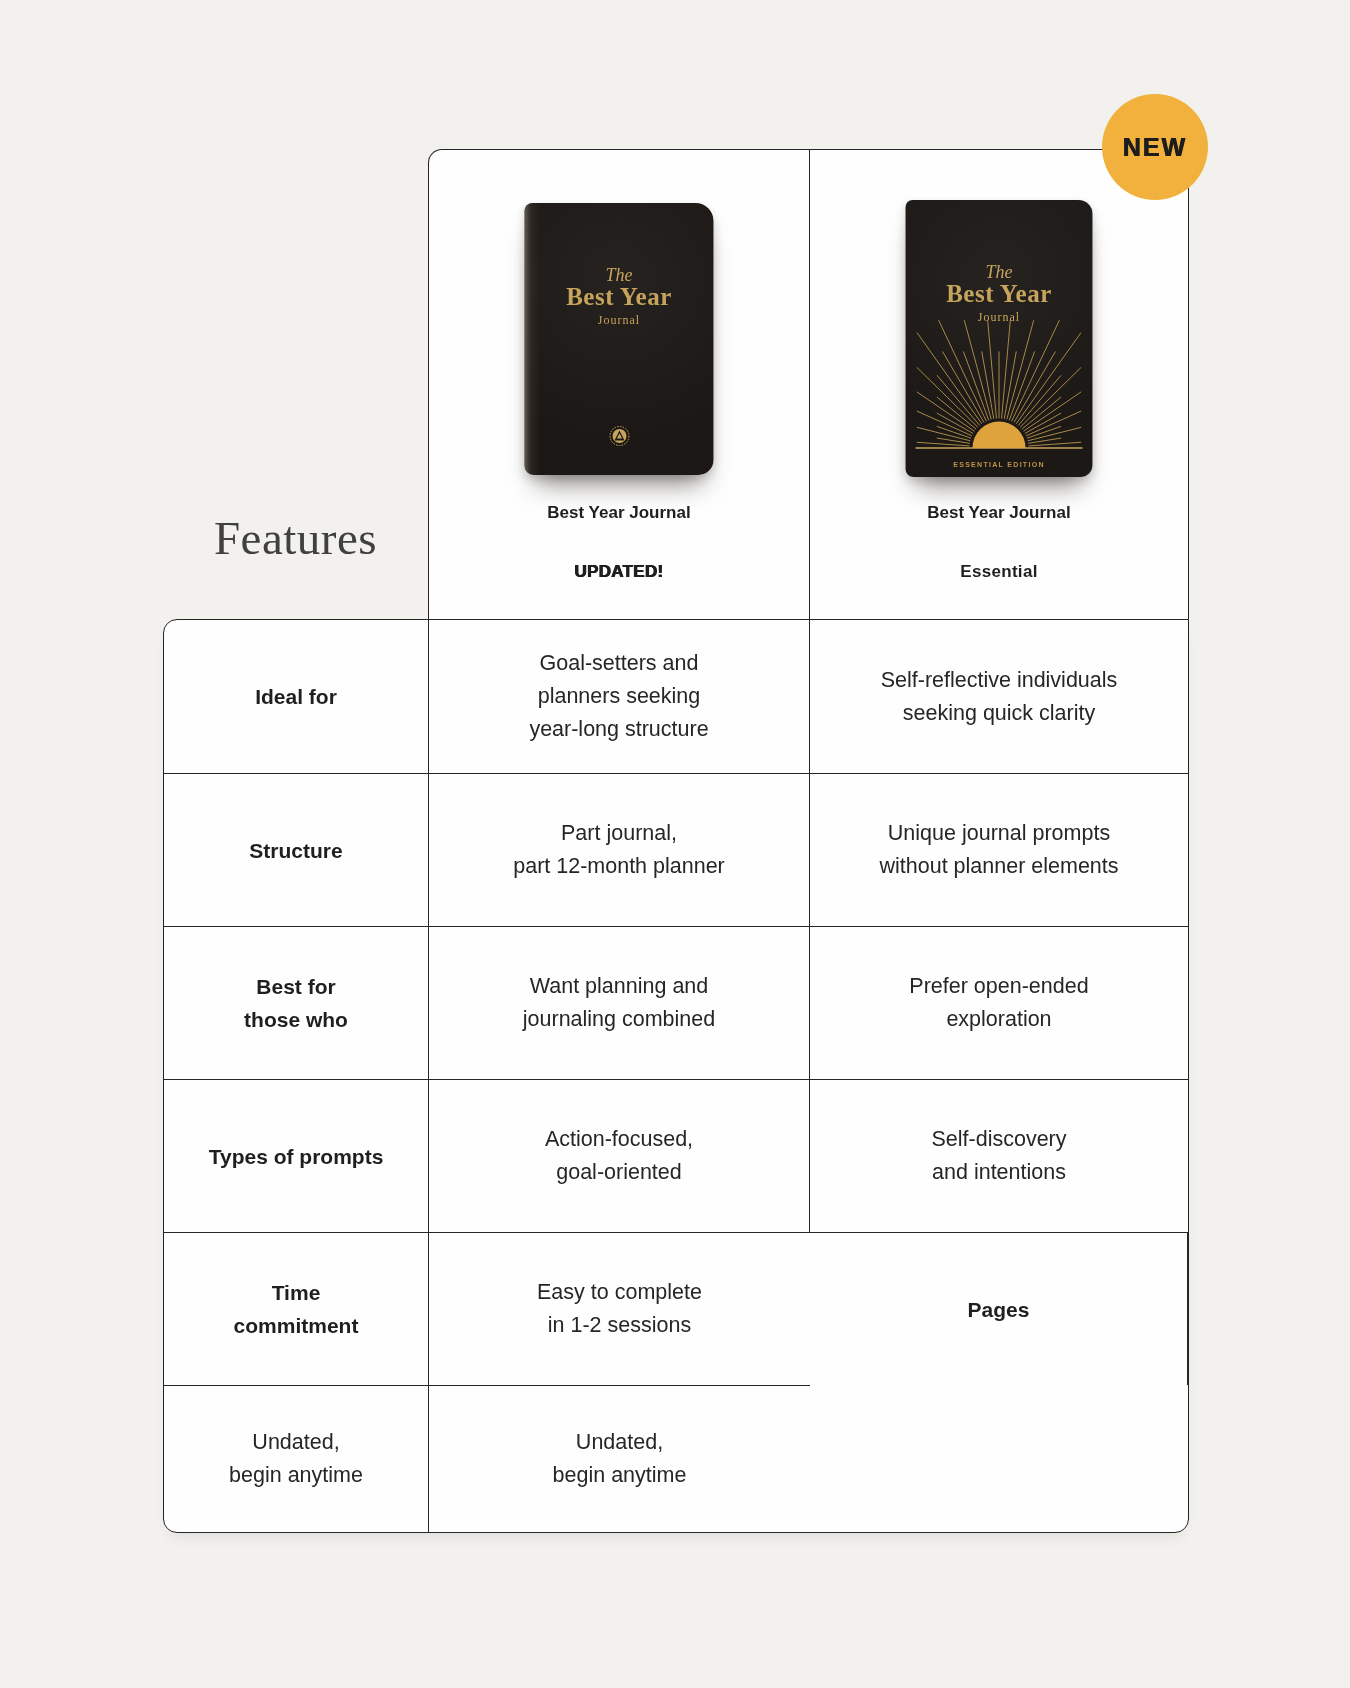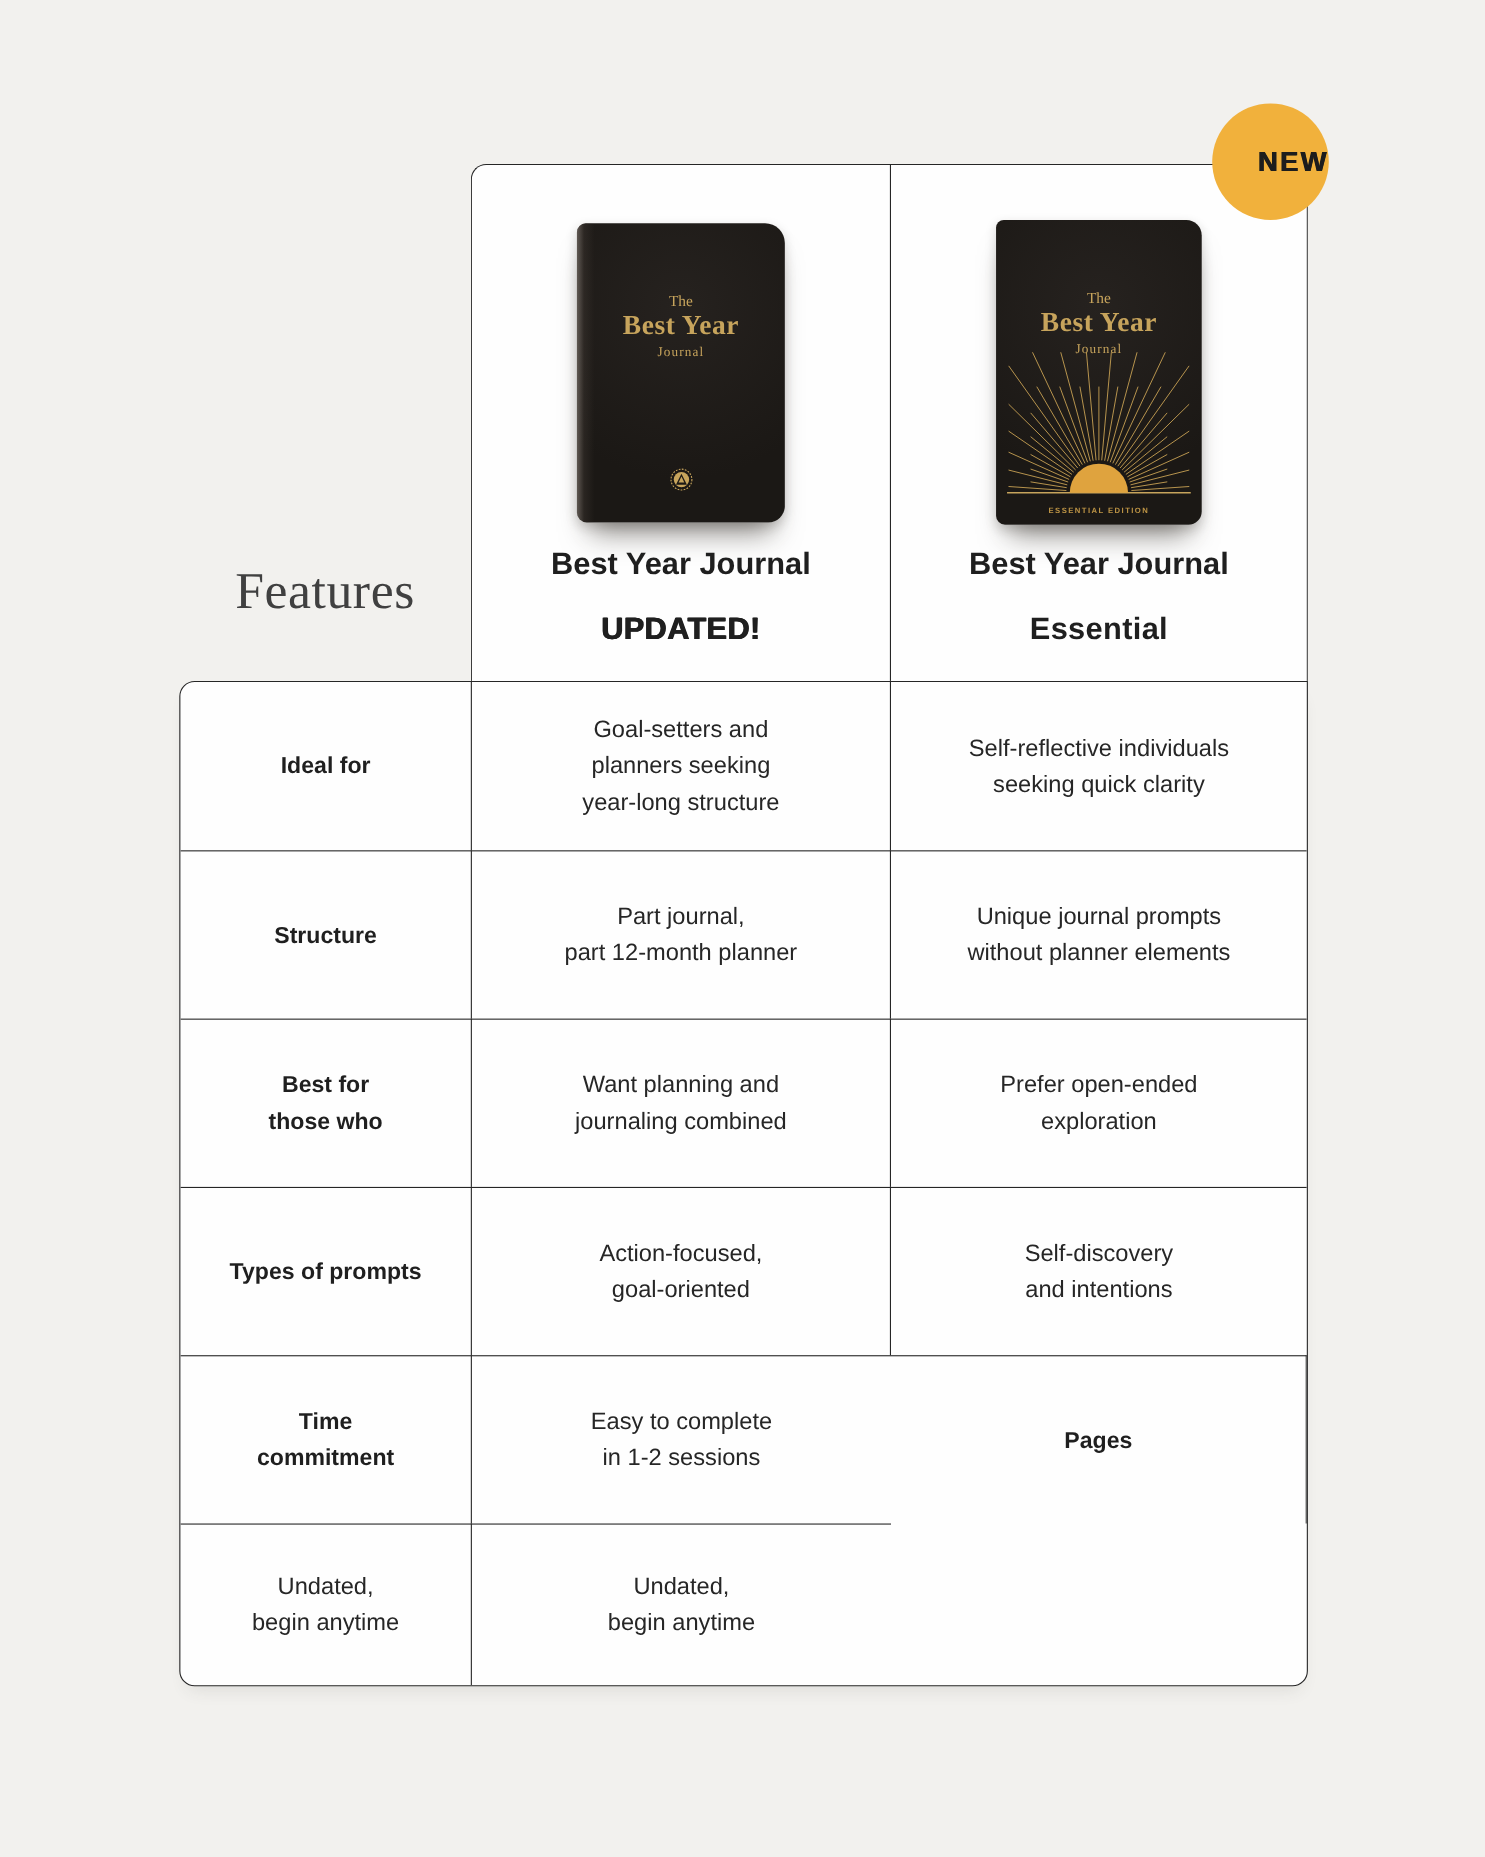--- a/index.html
+++ b/index.html
@@ -45,46 +45,46 @@
     content:"";position:absolute;left:0;top:0;bottom:0;width:16px;
     border-radius:8px 0 0 9px;
     background:linear-gradient(90deg, rgba(150,140,132,.55) 0%, rgba(70,62,56,.35) 40%, rgba(0,0,0,0) 100%);
   }
   .book2{top:50px;width:187px;height:277px;border-radius:7px 14px 12px 8px;}
 
   .cover-text{
     position:absolute;left:0;right:0;top:64px;text-align:center;
     color:#C7A45C;font-family:"Liberation Serif", serif;
   }
-  .cover-the{font-size:14px;line-height:16px;}
+  .cover-the{font-style:italic;font-size:18px;line-height:16px;}
   .cover-name{font-weight:700;font-size:25px;line-height:28px;letter-spacing:.5px;}
   .cover-sub{font-size:12px;line-height:19px;letter-spacing:1px;}
 
   .emblem{position:absolute;left:50%;transform:translateX(-50%);bottom:28px;}
 
   .sunburst{position:absolute;left:0;top:0;width:187px;height:277px;}
   .edition{
     position:absolute;left:0;right:0;bottom:9px;text-align:center;
     color:#BD9445;font-size:7px;font-weight:700;letter-spacing:1.3px;
   }
 
   
   .ptitle{
     position:absolute;left:0;right:0;bottom:30px;text-align:center;
-    font-size:28px;line-height:35px;font-weight:700;color:#1f1f1f;
+    font-size:17px;line-height:35px;font-weight:700;color:#1f1f1f;
   }
   .pt2{letter-spacing:.3px;
     text-shadow:.45px 0 0 currentColor, -.45px 0 0 currentColor;margin-top:24px;}
   .pt2-regular{text-shadow:none;}
 
   
   .badge{
     position:absolute;left:1102px;top:94px;width:106px;height:106px;
     border-radius:50%;
-    display:flex;align-items:center;justify-content:flex-end;
+    display:flex;align-items:center;justify-content:center;
     font-size:25px;font-weight:700;letter-spacing:2px;color:#1d1d1d;
     z-index:6;
     text-shadow:.4px 0 0 currentColor, -.4px 0 0 currentColor;
   }
 
   
   .ctable{
     position:absolute;left:163px;top:619px;width:1026px;height:914px;
     background:#FEFEFE;
     border:1.5px solid #262626;

